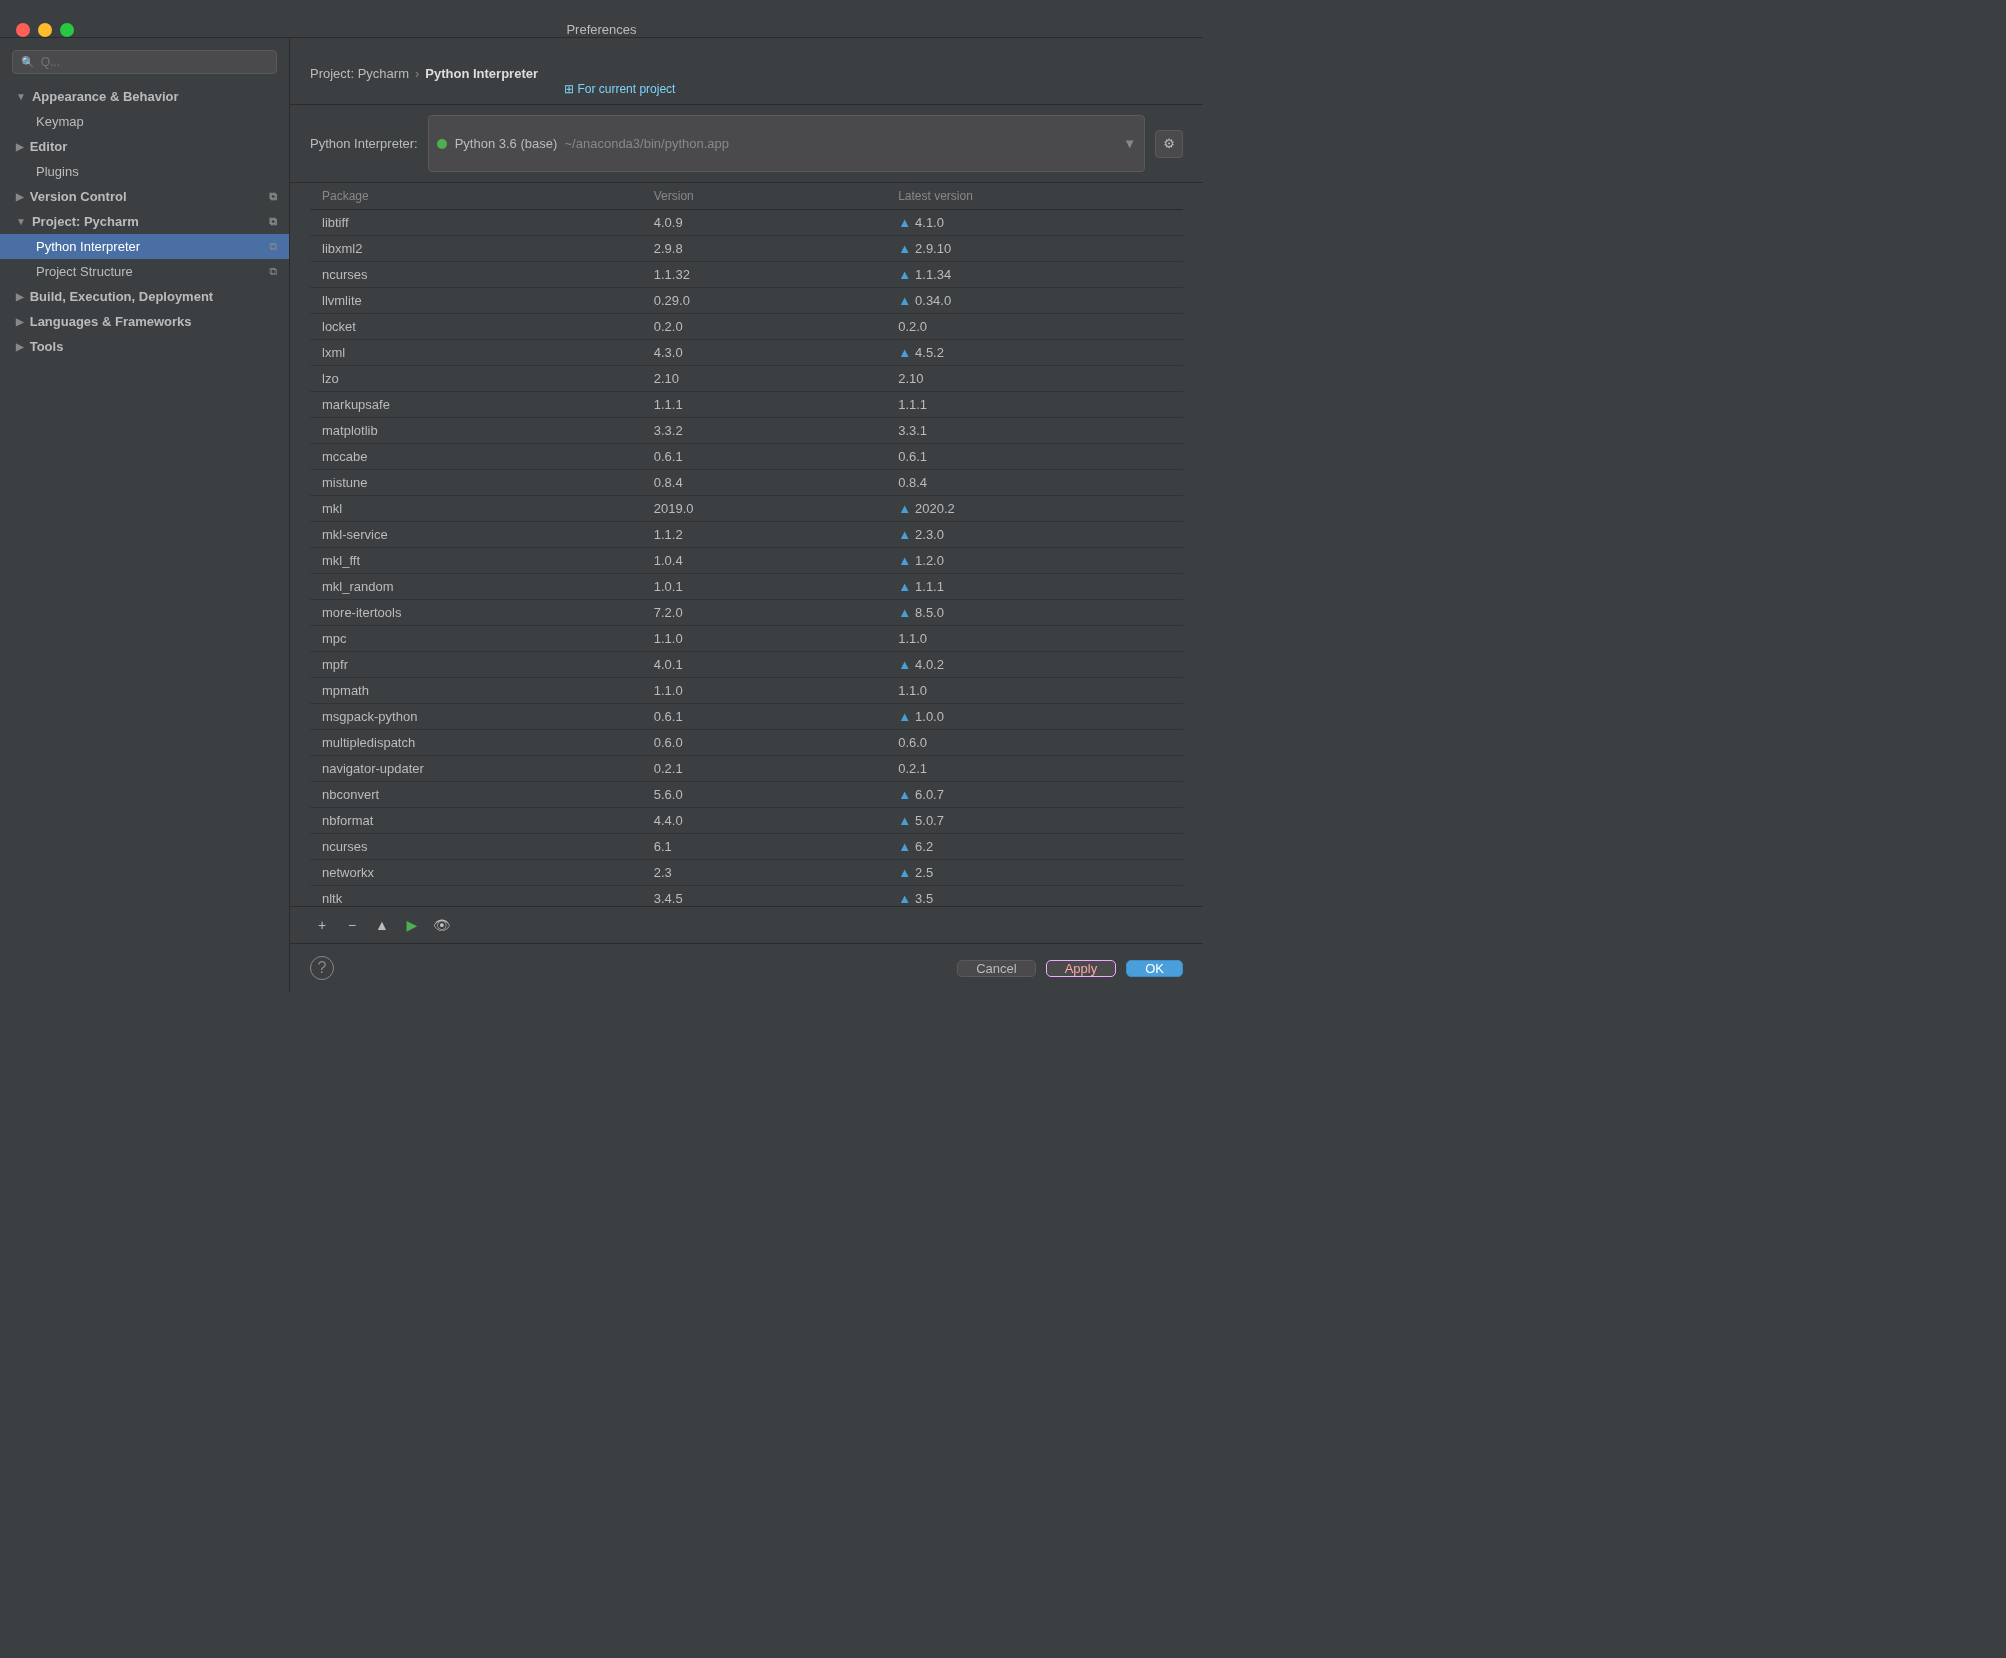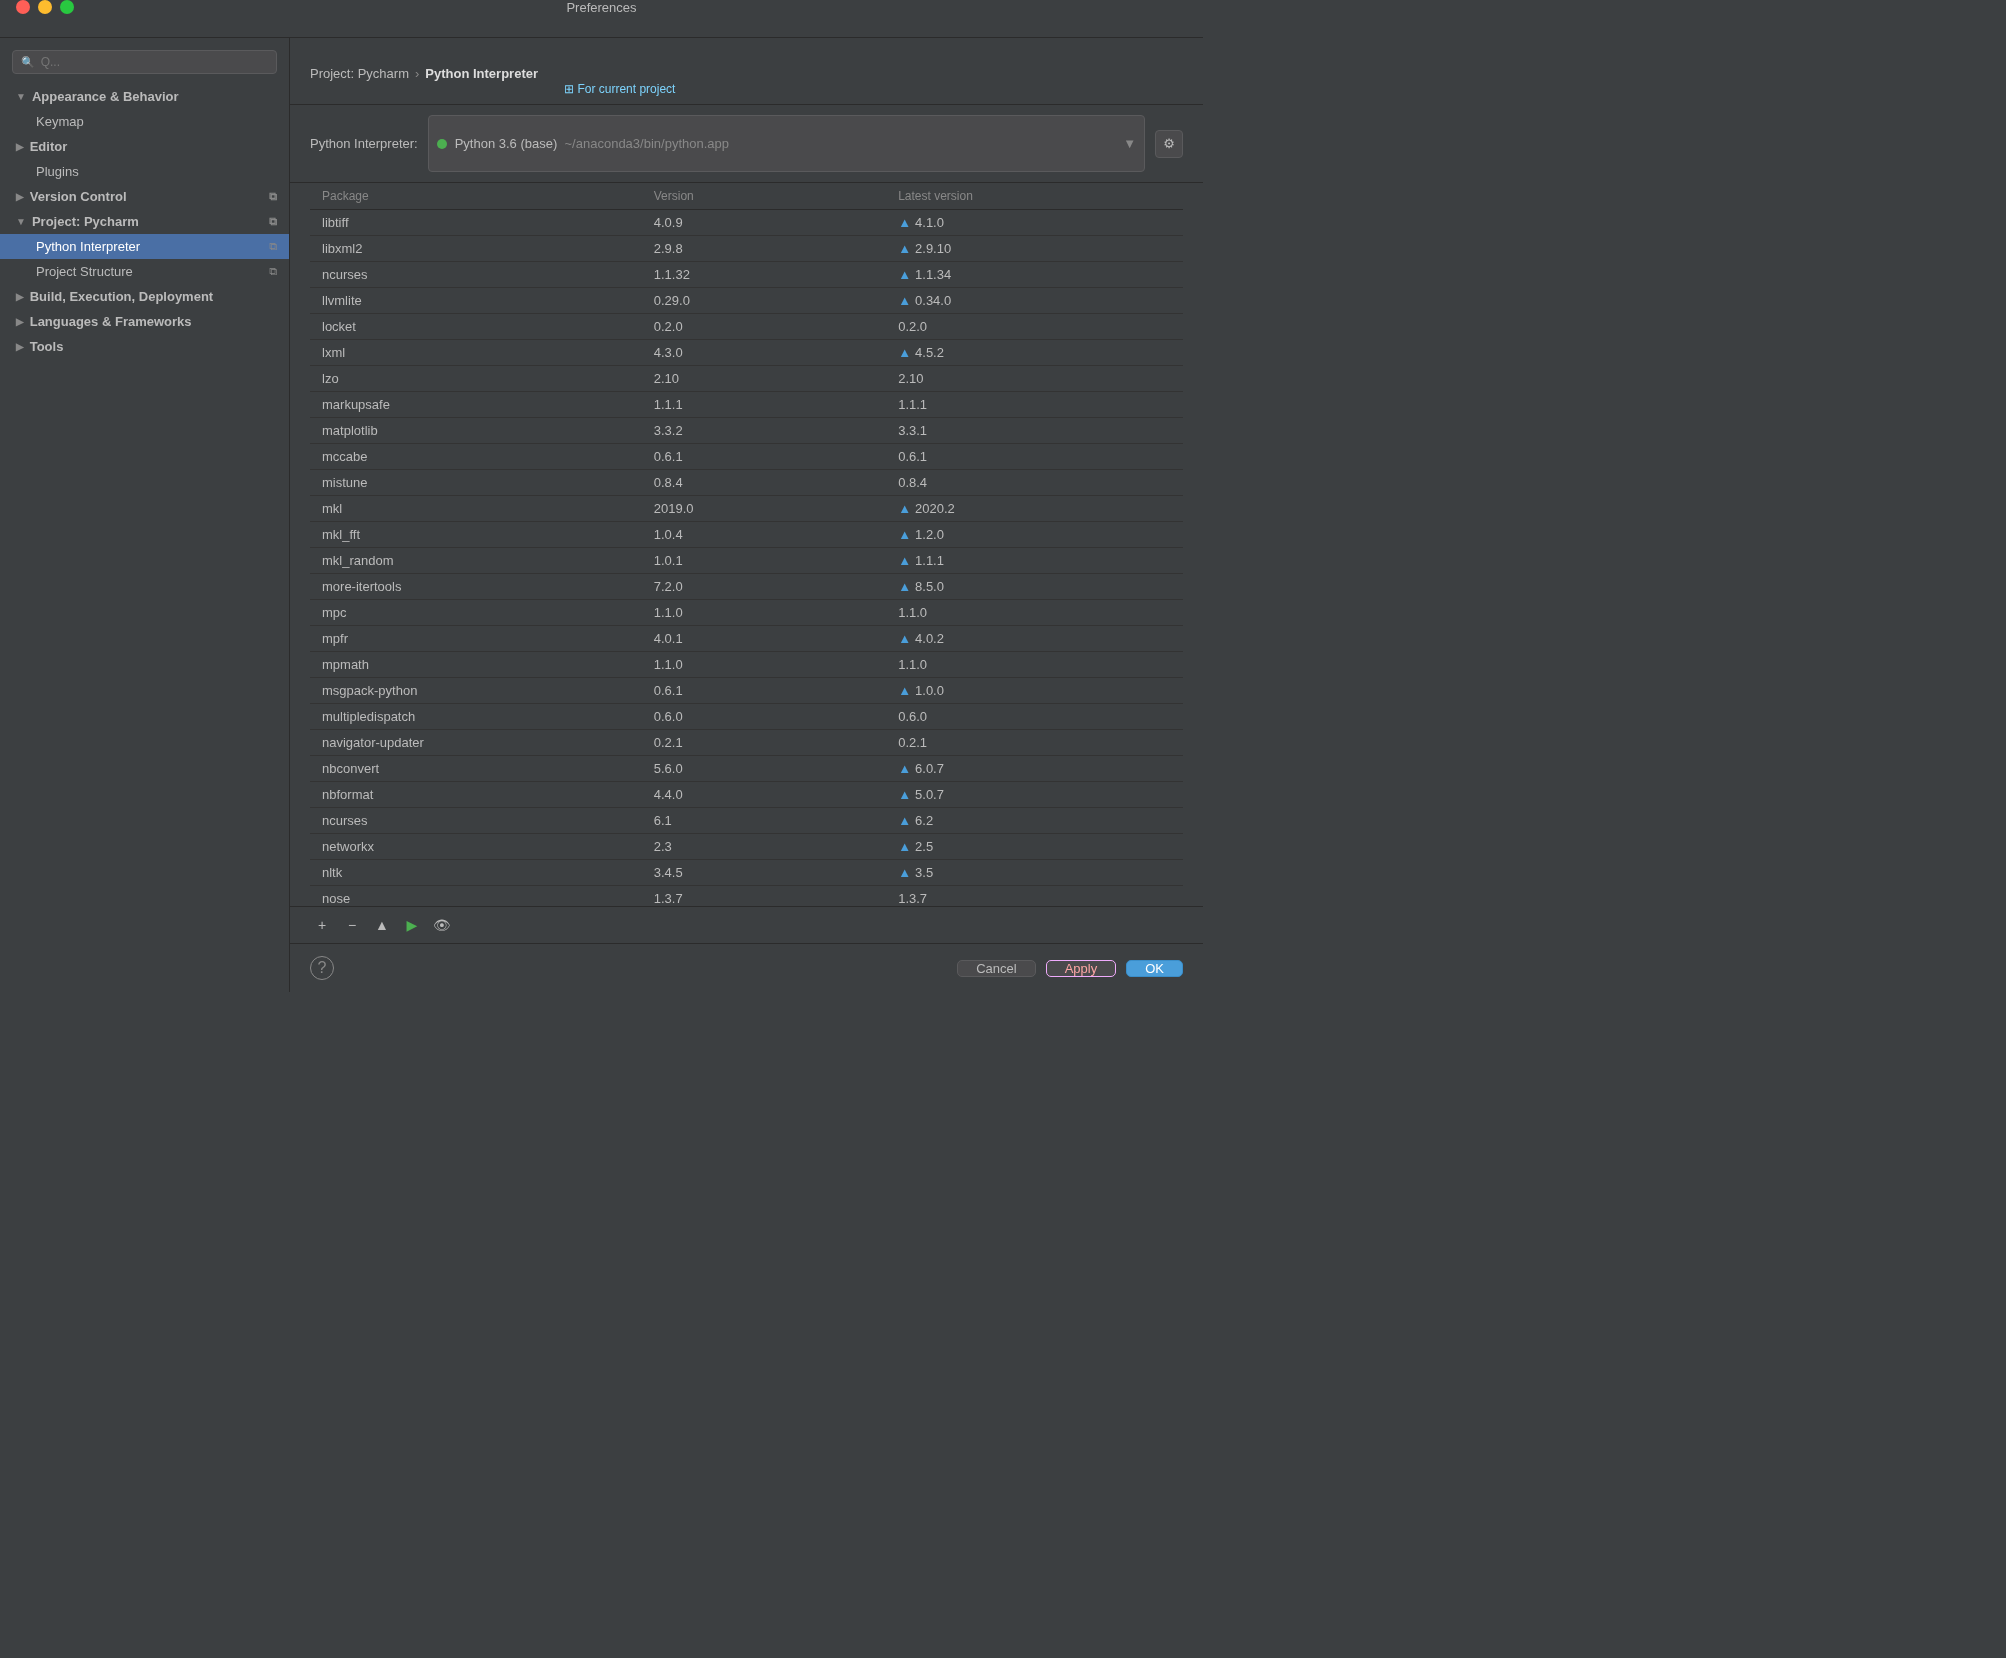--- a/index.html
+++ b/index.html
@@ -11,21 +11,21 @@
       height: 992px;
       overflow: hidden;
       font-size: 13px;
     }
 
     
     .titlebar {
       background: #3c3f41;
       height: 38px;
       display: flex;
-      align-items: flex-start;
+      align-items: flex-end;
       justify-content: center;
       position: relative;
       border-bottom: 1px solid #2b2b2b;
     }
     .titlebar-buttons {
       position: absolute;
       left: 16px;
       display: flex;
       gap: 8px;
       align-items: center;
@@ -453,20 +453,25 @@
               <td class="td-package">mistune</td>
               <td class="td-version">0.8.4</td>
               <td class="td-latest">0.8.4</td>
             </tr>
             <tr>
               <td class="td-package">mkl</td>
               <td class="td-version">2019.0</td>
               <td class="td-latest"><span class="upgrade-arrow">▲</span>2020.2</td>
             </tr>
             <tr>
+              <td class="td-package">mkl-service</td>
+              <td class="td-version">1.1.2</td>
+              <td class="td-latest"><span class="upgrade-arrow">▲</span>2.3.0</td>
+            </tr>
+            <tr>
               <td class="td-package">mkl_fft</td>
               <td class="td-version">1.0.4</td>
               <td class="td-latest"><span class="upgrade-arrow">▲</span>1.2.0</td>
             </tr>
             <tr>
               <td class="td-package">mkl_random</td>
               <td class="td-version">1.0.1</td>
               <td class="td-latest"><span class="upgrade-arrow">▲</span>1.1.1</td>
             </tr>
             <tr>

